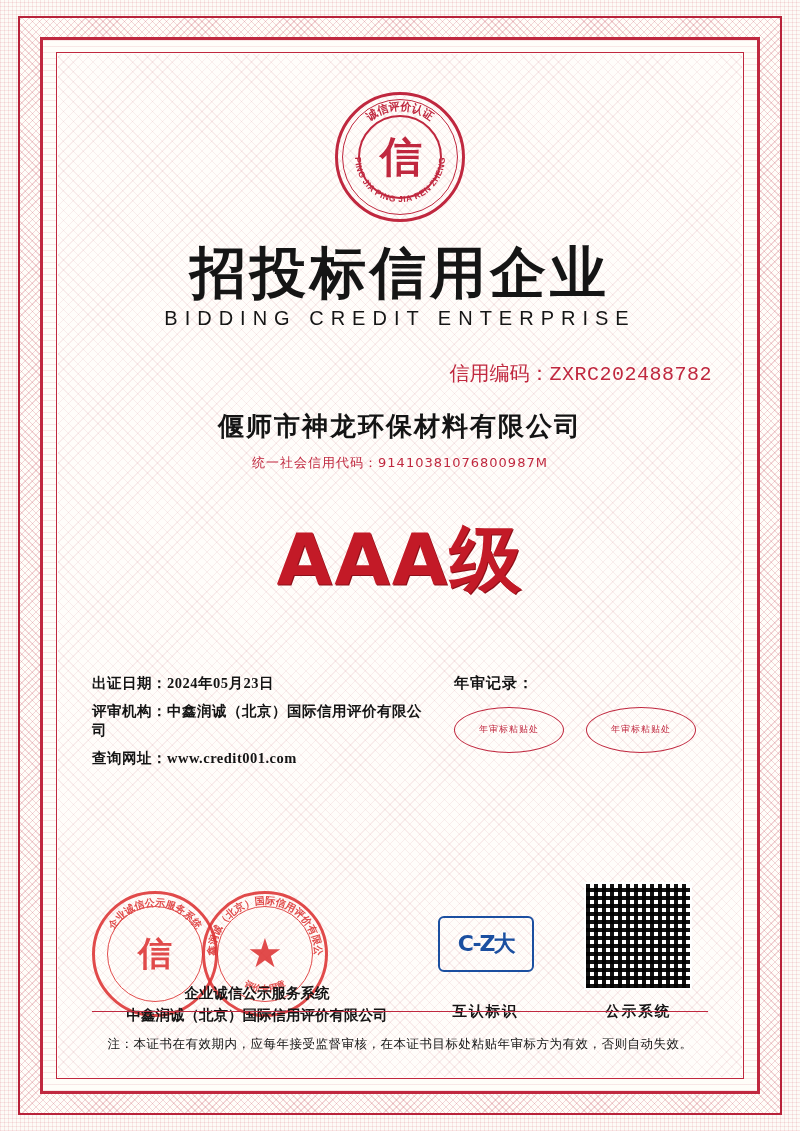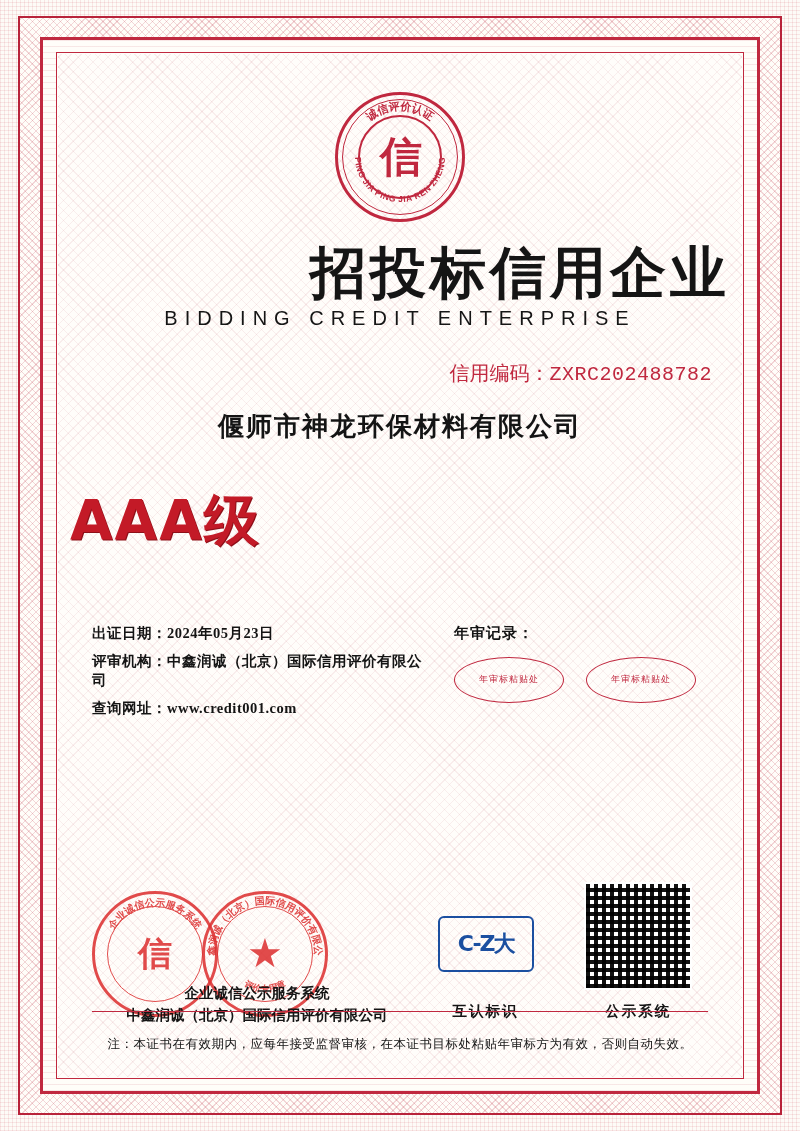--- a/index.html
+++ b/index.html
@@ -67,21 +67,21 @@
     color:#c0283f;font-size:42px;font-weight:bold;font-family:"Liberation Serif",serif;
     letter-spacing:-2px;
   }
   .arc-text{
     position:absolute;left:0;top:0;width:130px;height:130px;
   }
   .arc-text text{ fill:#c0283f; font-size:11px; font-family:"Liberation Sans",sans-serif; font-weight:bold;}
   .arc-text .pinyin{ font-size:8.5px; letter-spacing:.5px;}
   
   .title-cn{
-    text-align:right;
+    text-align:center;
     font-size:56px;
     font-weight:bold;
     letter-spacing:4px;
     color:#151515;
     margin-top:22px;
     font-family:Liberation Serif, serif;
     line-height:1.05;
   }
   .title-en{
     text-align:center;
@@ -120,22 +120,23 @@
   .body-text{
     margin:24px 22px 0 22px;
     font-size:16.5px;
     line-height:2;
     color:#141414;
     text-align:justify;
     text-indent:2em;
     font-family:"DejaVu Sans","Liberation Sans",sans-serif;
   }
   .grade{
+    text-align:center;
     margin-top:40px;
-    font-size:55px;
+    font-size:72px;
     font-weight:bold;
     color:#c31a27;
     letter-spacing:2px;
     font-family:"DejaVu Sans","Liberation Sans",sans-serif;
     text-shadow:1px 1px 0 #8d0f18;
   }
   
   .info-wrap{
     display:flex;
     margin-top:66px;
@@ -256,20 +257,23 @@
     </div>
 
     <div class="title-cn">招投标信用企业</div>
     <div class="title-en">BIDDING CREDIT ENTERPRISE</div>
 
     <div class="credit-no">
       <span>信用编码：</span><span class="num">ZXRC202488782</span>
     </div>
 
     <div class="company">偃师市神龙环保材料有限公司</div>
+    <div class="uscc">
+      <span>统一社会信用代码：</span><span>91410381076800987M</span>
+    </div>
 
 
     <div class="grade">AAA级</div>
 
     <div class="info-wrap">
       <div class="info-left">
         <div class="info-row">
           <span class="lbl">出证日期：</span><span class="val">2024年05月23日</span>
         </div>
         <div class="info-row">

